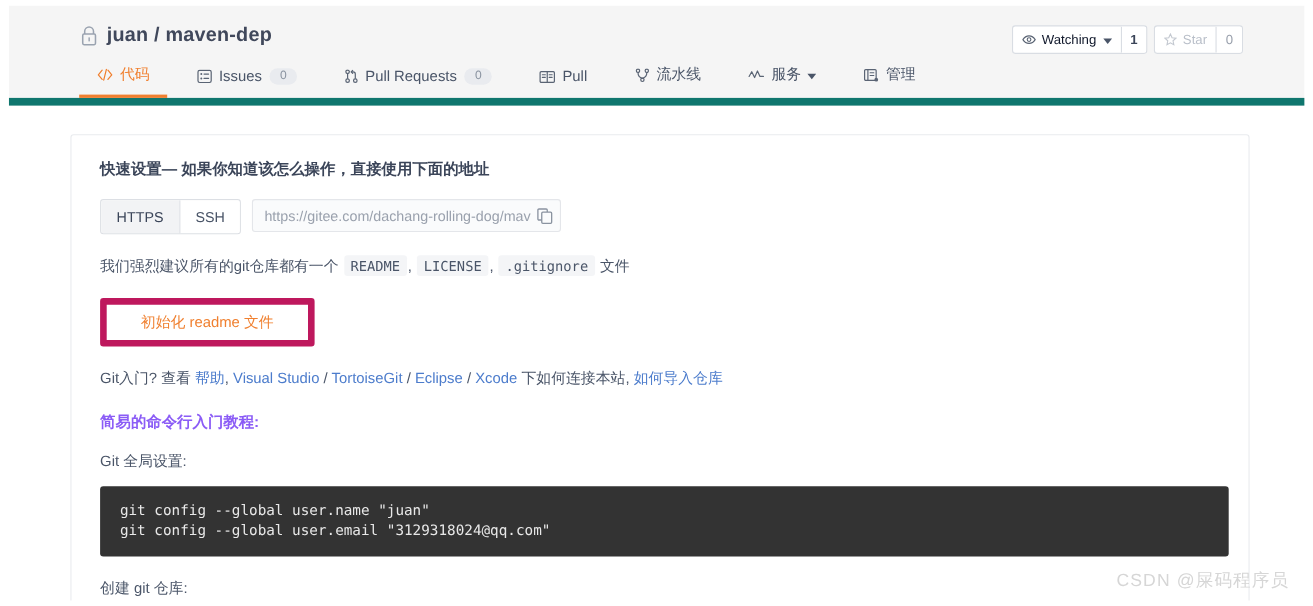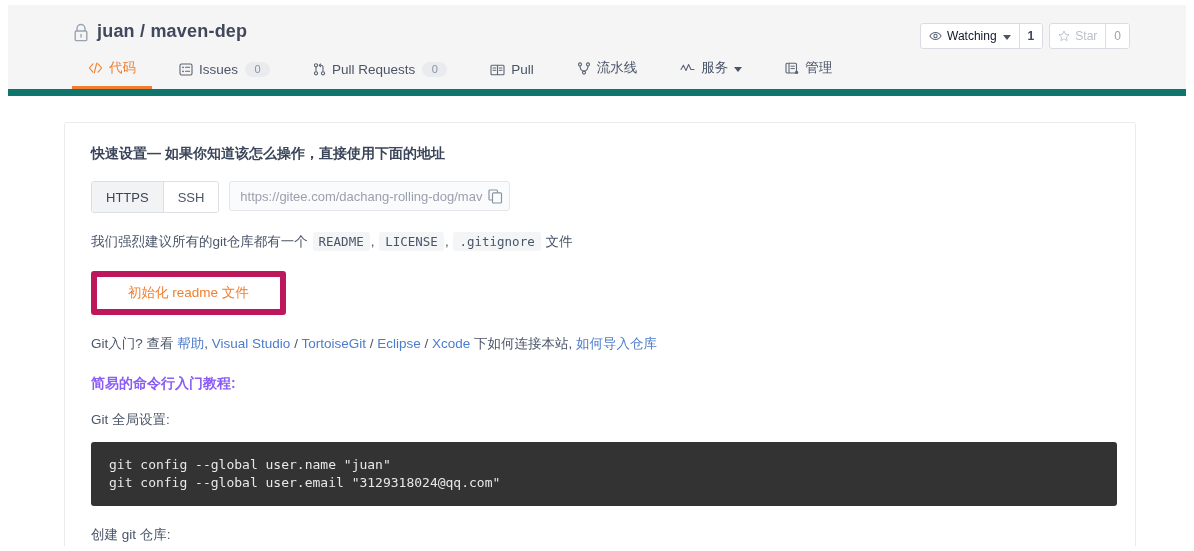--- a/index.html
+++ b/index.html
@@ -484,14 +484,15 @@
 
       <div class="sub-label">创建 git 仓库:</div>
       <div class="code-block">mkdir maven-dep
 cd maven-dep
 git init
 touch README.md</div>
 
     </div>
   </div>
 
+  <div class="watermark">CSDN @屎码程序员</div>
 
 </div>
 
 </body></html>

